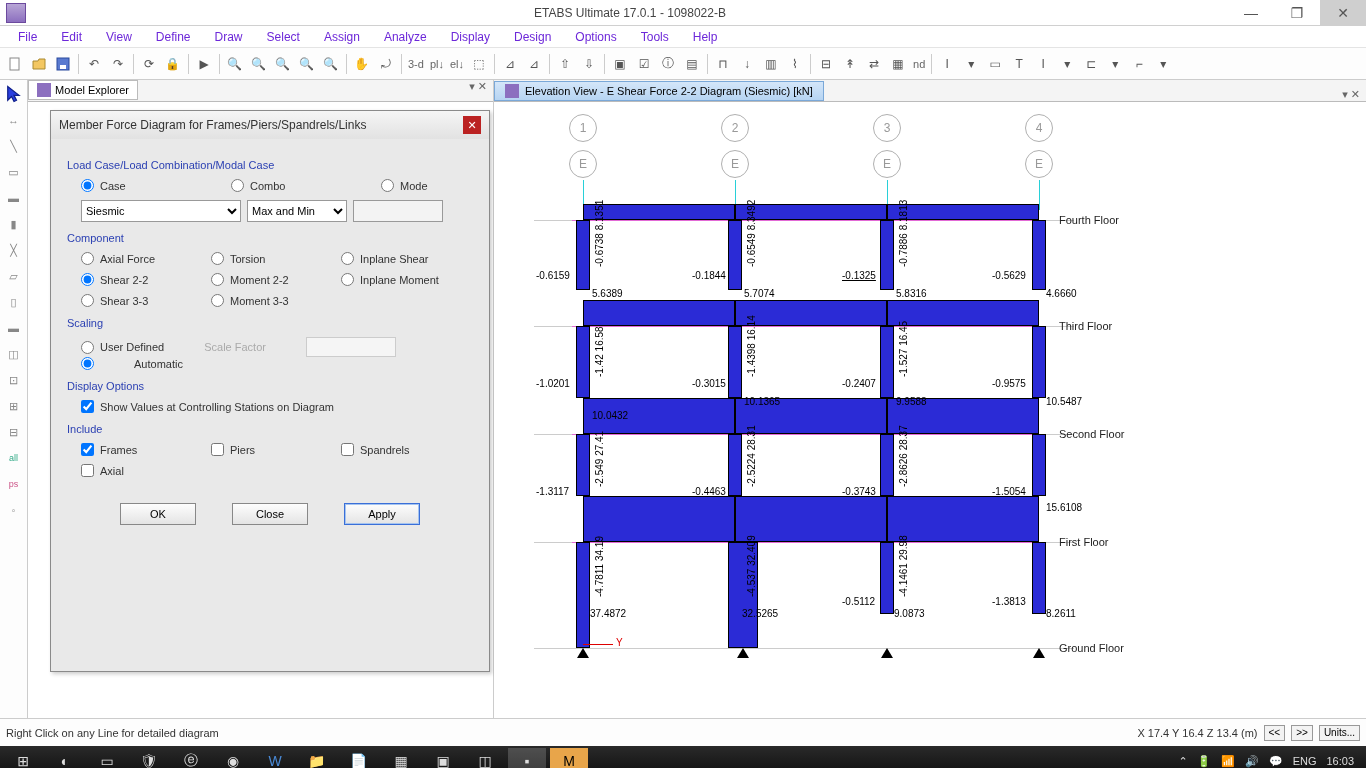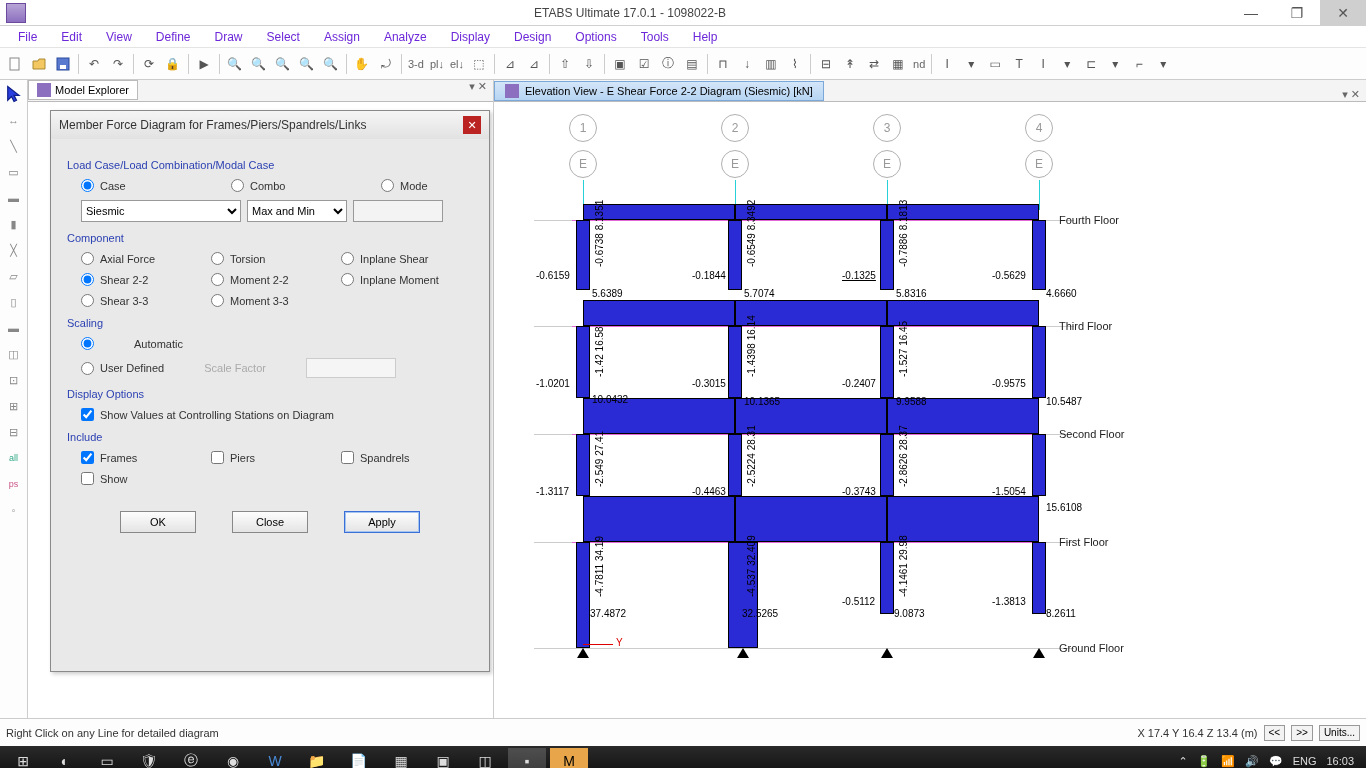--- a/index.html
+++ b/index.html
@@ -294,32 +294,32 @@
               <input type="radio" style="">
               <span>Shear 3-3</span>
             </div>
           <div>
               <input type="radio" style="">
               <span>Moment 3-3</span>
             </div>
         </div>
 
         <div class="section-title">Scaling</div>
+        <div class="scale-row" style="margin-top:8px;">
+          <div style="display:flex;align-items:center;gap:6px;">
+              <input type="radio" style="">
+              <span>User Defined</span>
+            </div>
+          <span class="sf-label">Scale Factor</span>
+          <input class="sf-input" readonly="" style="">
+        </div>
         <div class="scale-row">
             <input type="radio" checked="" style="">
             <span>Automatic</span>
           </div>
-        <div class="scale-row" style="margin-top:8px;">
-          <div style="display:flex;align-items:center;gap:6px;">
-              <input type="radio" style="">
-              <span>User Defined</span>
-            </div>
-          <span class="sf-label">Scale Factor</span>
-          <input class="sf-input" readonly="" style="">
-        </div>
 
         <div class="section-title">Display Options</div>
         <div class="check-row check-in">
             <input type="checkbox" checked="" style="">
             <span>Show Values at Controlling Stations on Diagram</span>
           </div>
 
         <div class="section-title">Include</div>
         <div class="include-grid">
           <div>
@@ -329,21 +329,21 @@
           <div>
               <input type="checkbox" style="">
               <span>Piers</span>
             </div>
           <div>
               <input type="checkbox" style="">
               <span>Spandrels</span>
             </div>
           <div>
               <input type="checkbox" style="">
-              <span>Show</span>
+              <span>Axial</span>
             </div>
         </div>
 
         <div class="dlg-btns">
           <button>OK</button>
           <button>Close</button>
           <button class="apply">Apply</button>
         </div>
       </div>
     </div>
@@ -439,21 +439,21 @@
       <div class="val" style="left:98px; top:186px;">5.6389</div>
       <div class="val" style="left:250px; top:186px;">5.7074</div>
       <div class="val" style="left:402px; top:186px;">5.8316</div>
       <div class="val" style="left:552px; top:186px;">4.6660</div>
 
       <div class="val" style="left:42px; top:276px;">-1.0201</div>
       <div class="val" style="left:198px; top:276px;">-0.3015</div>
       <div class="val" style="left:348px; top:276px;">-0.2407</div>
       <div class="val" style="left:498px; top:276px;">-0.9575</div>
 
-      <div class="val" style="left:98px; top:292px;">10.0432</div>
+      <div class="val" style="left:98px; top:308px;">10.0432</div>
       <div class="val" style="left:250px; top:294px;">10.1365</div>
       <div class="val" style="left:402px; top:294px;">9.9588</div>
       <div class="val" style="left:552px; top:294px;">10.5487</div>
 
       <div class="val" style="left:42px; top:384px;">-1.3117</div>
       <div class="val" style="left:198px; top:384px;">-0.4463</div>
       <div class="val" style="left:348px; top:384px;">-0.3743</div>
       <div class="val" style="left:498px; top:384px;">-1.5054</div>
 
       <div class="val" style="left:552px; top:400px;">15.6108</div>

